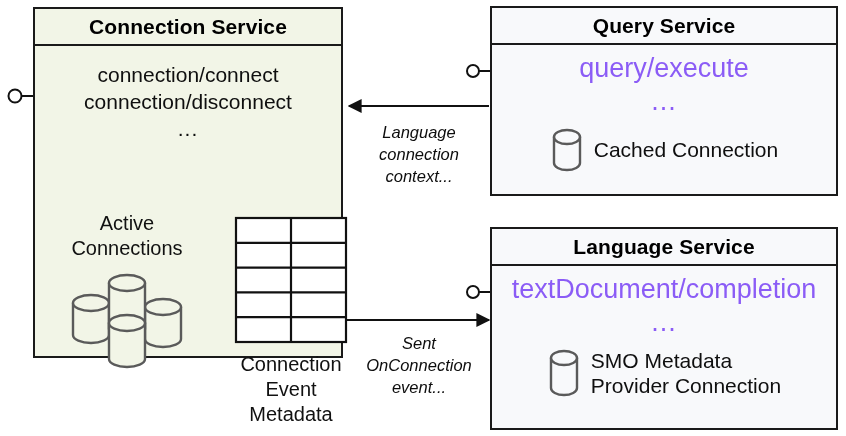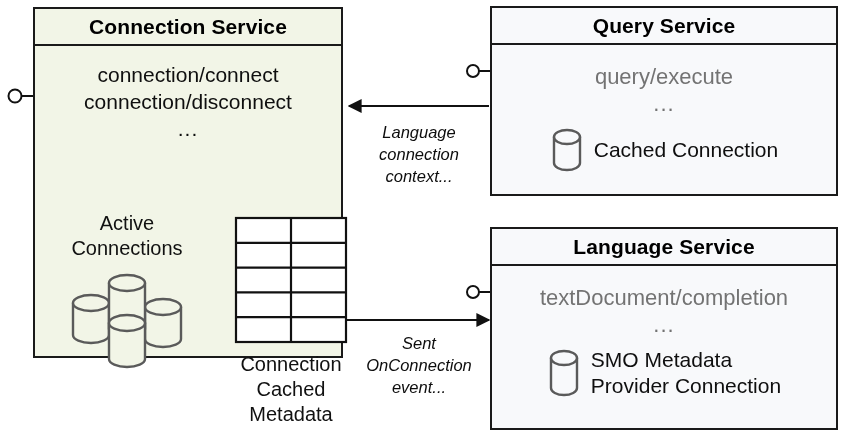--- a/index.html
+++ b/index.html
@@ -110,24 +110,24 @@
     width: 348px;
     height: 190px;
     background: #f8f9fb;
   }
   #query-service .uml-header {
     height: 37px;
     font-size: 21px;
   }
   .right-ops {
     text-align: center;
-    font-size: 22px;
+    font-size: 27px;
     line-height: 1.22;
-    color: #737373;
-    padding-top: 19px;
+    color: #8b5cf6;
+    padding-top: 7px;
   }
   .cached-row {
     display: flex;
     align-items: center;
     justify-content: center;
     gap: 10px;
     margin-top: 8px;
   }
   .cached-row .row-text {
     font-size: 21px;
@@ -241,21 +241,21 @@
             <rect x="2" y="2" width="110" height="124"></rect>
             <line x1="2" y1="26.8" x2="112" y2="26.8"></line>
             <line x1="2" y1="51.6" x2="112" y2="51.6"></line>
             <line x1="2" y1="76.4" x2="112" y2="76.4"></line>
             <line x1="2" y1="101.2" x2="112" y2="101.2"></line>
             <line x1="57" y1="2" x2="57" y2="126"></line>
           </g>
         </svg>
         <div id="callbacks-label">
           <div>Connection</div>
-          <div>Cached</div>
+          <div>Event</div>
           <div>Metadata</div>
         </div>
       </div>
 
     </div>
   </div>
 
   <div class="uml-box" id="query-service">
     <div class="uml-header">Query Service</div>
     <div class="uml-body">

